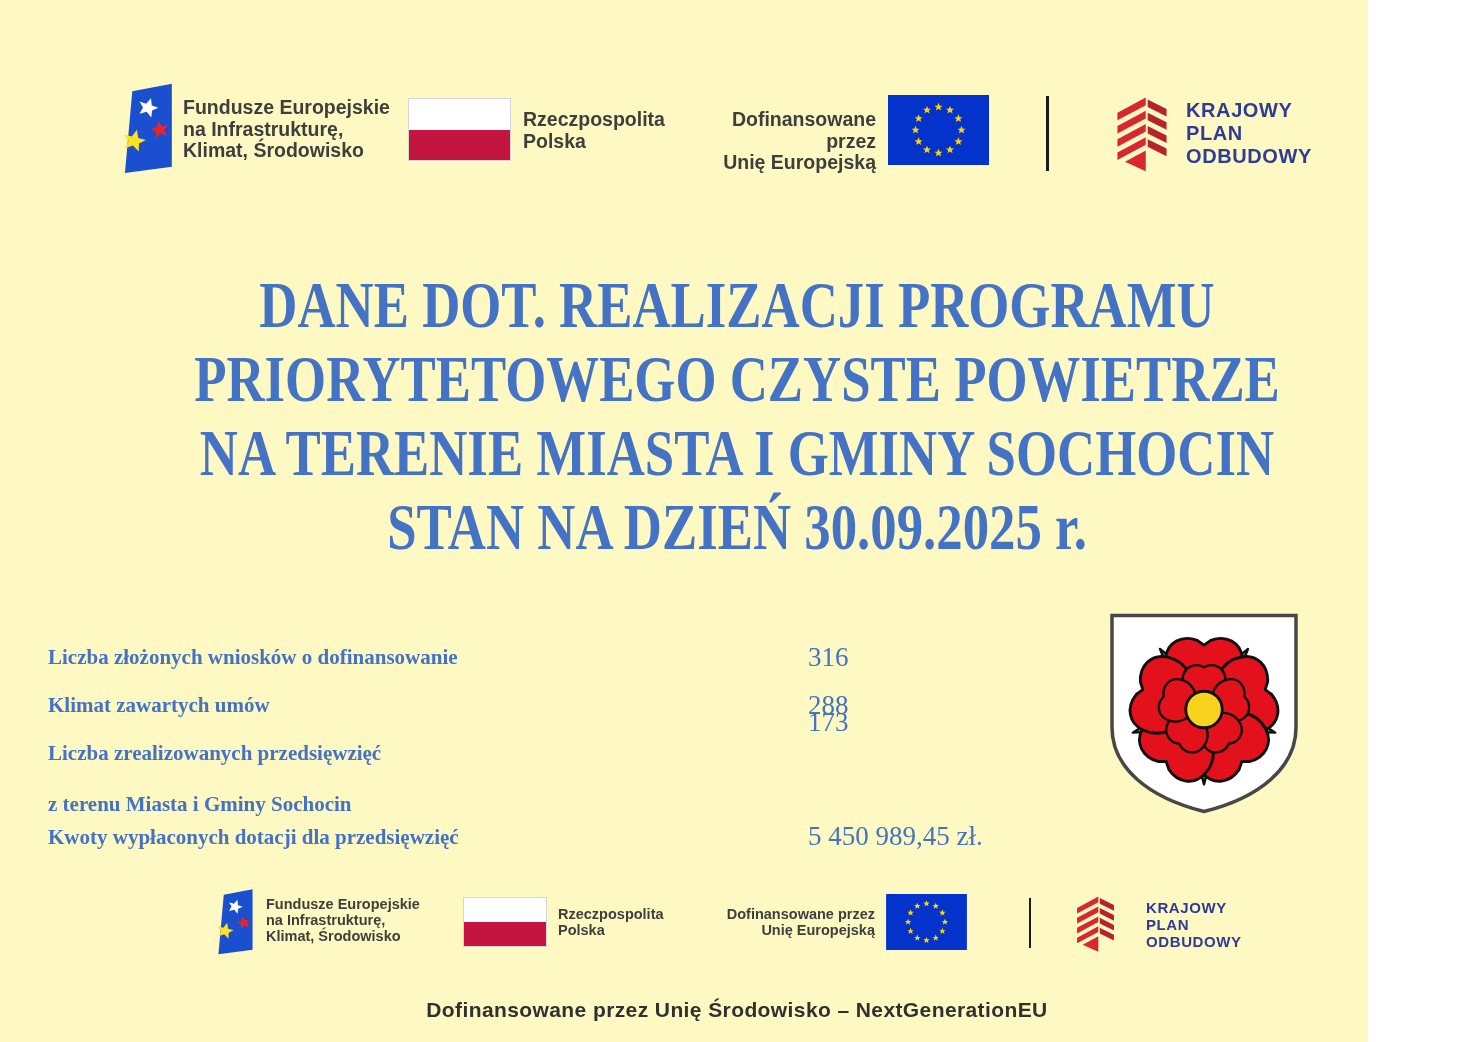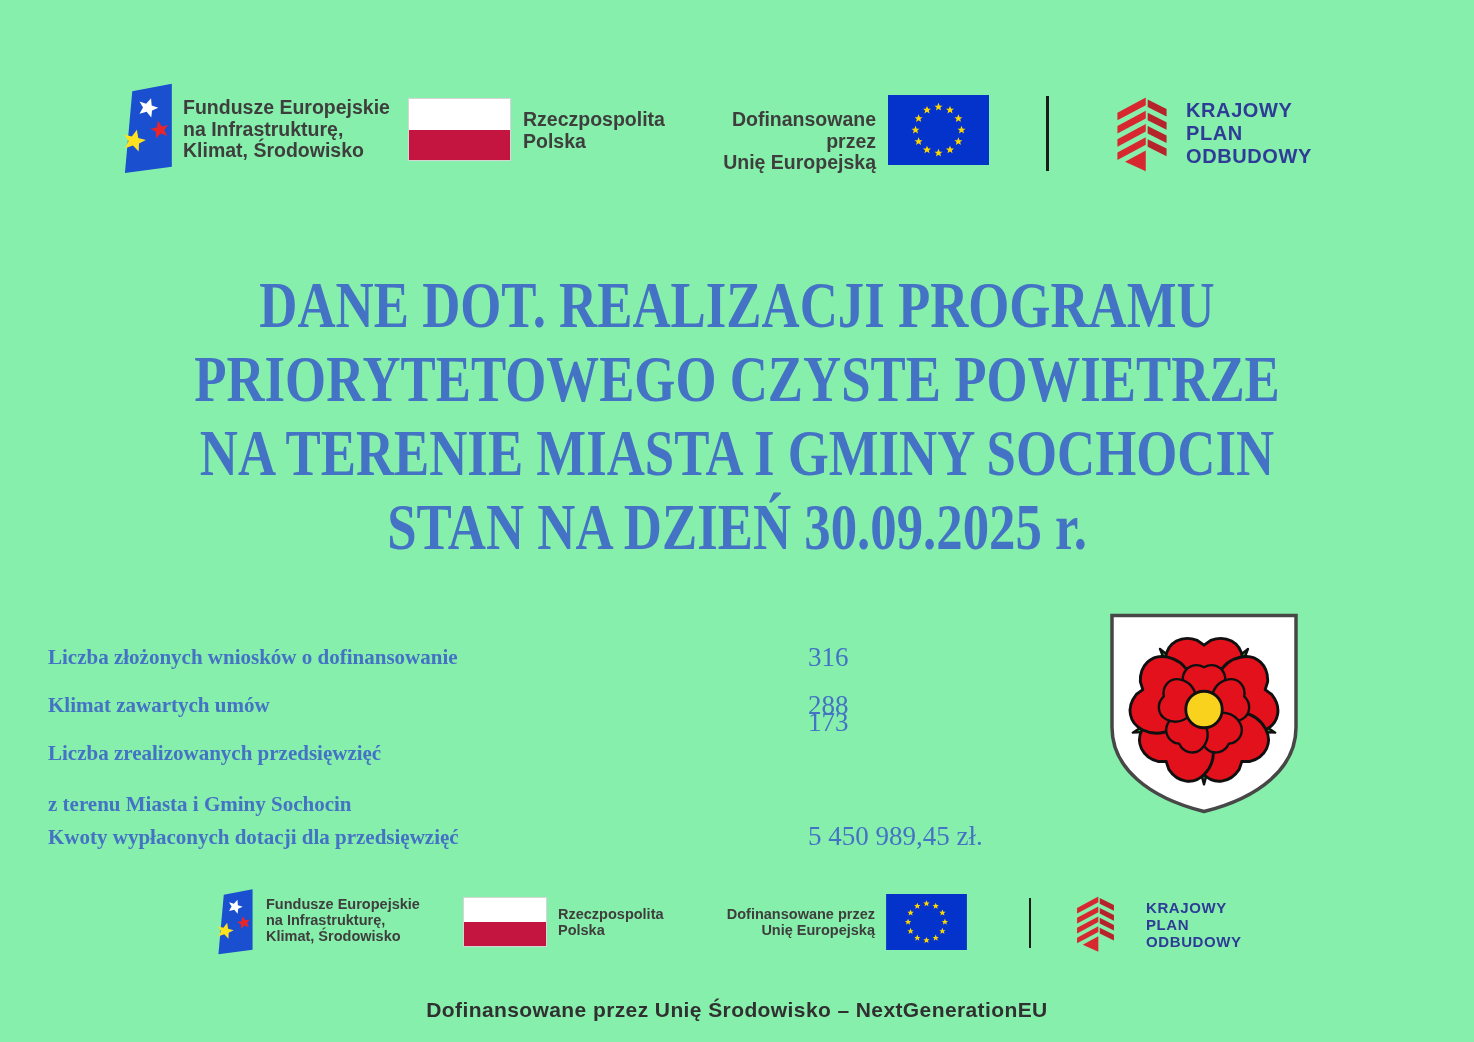--- a/index.html
+++ b/index.html
@@ -1,22 +1,22 @@
 <!DOCTYPE html>
 <html style="--title-blue: #4472C4; --kpo-text-blue: #2E3B97; --eu-flag-blue: #0433CC; --poland-red: #C31540; --kpo-red: #D7282F; --kpo-red-dark: #B5232B; --text-dark: #3E3E3D; --rose-red: #E3111B; --rose-green: #18BA18; --rose-center-yellow: #F8D21D;"><head>
 <meta charset="utf-8">
 <style>
   :root{
     --title-blue:#4472C4; --kpo-text-blue:#2E3B97; --eu-flag-blue:#0433CC;
     --poland-red:#C31540; --kpo-red:#D7282F; --kpo-red-dark:#B5232B;
     --text-dark:#3E3E3D; --rose-red:#E3111B; --rose-green:#18BA18; --rose-center-yellow:#F8D21D;
   }
   html,body{margin:0;padding:0;background:#ffffff;}
-  .page{position:relative;width:1474px;height:1042px;background:#86efac;overflow:hidden;
-        font-family:"Liberation Sans",sans-serif;}
+  .page{position:relative;width:1324px;height:1042px;background:#fef9c3;overflow:hidden;
+        font-family:"Liberation Sans",sans-serif;padding-left:44px;}
   .abs{position:absolute;}
 
   
   .logo-text{font-weight:bold;color:var(--text-dark);}
   .logo-text span{display:block;}
   .hdr-text{font-size:19.5px;line-height:21.5px;}
   .ftr-text{font-size:14.5px;line-height:16px;}
   .right-align{text-align:right;}
   .eufunds-svg,.kpo-svg,.eu-flag{display:block;}
   .pl-flag{border:1px solid #D5D5D5;box-sizing:border-box;background:#fff;}

